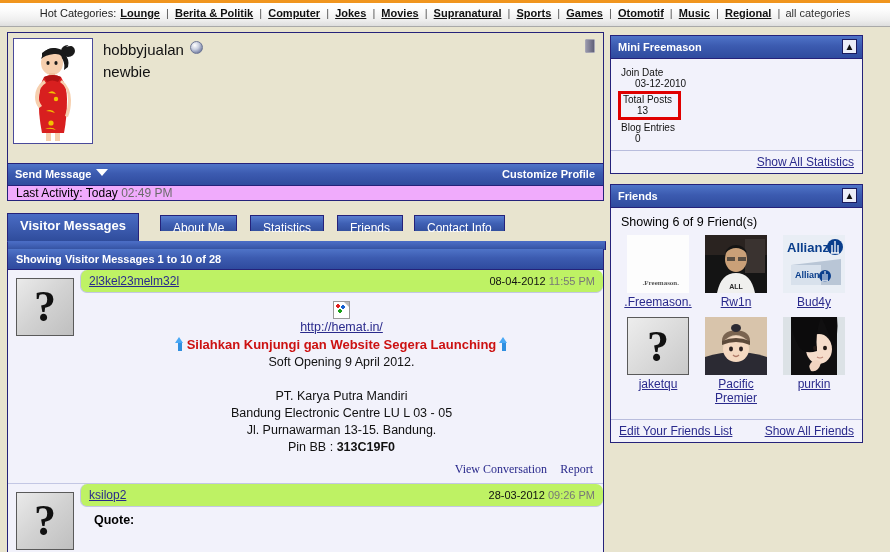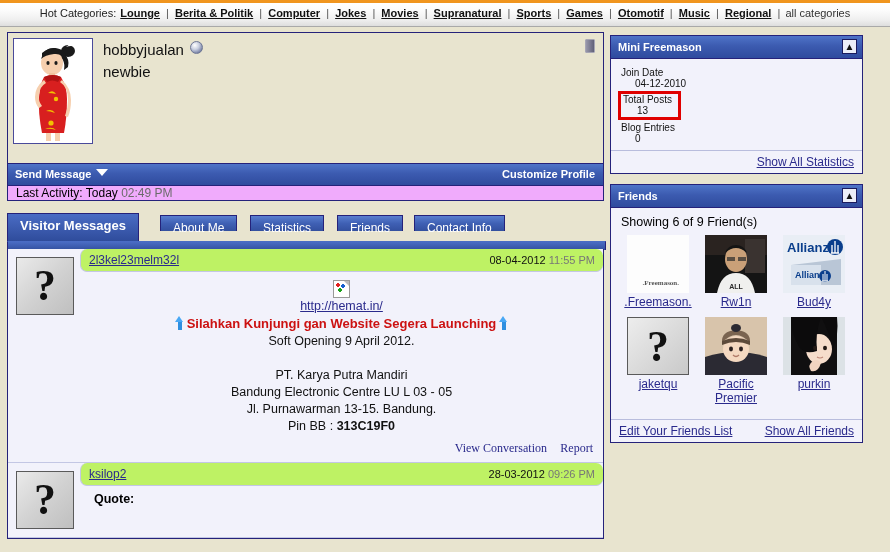--- a/index.html
+++ b/index.html
@@ -155,20 +155,21 @@
 
     <div id="tabsrow">
       <div class="tab active" style="left:0;">Visitor Messages</div>
       <div class="tab" style="left:153px;">About Me</div>
       <div class="tab" style="left:243px;">Statistics</div>
       <div class="tab" style="left:330px;">Friends</div>
       <div class="tab" style="left:407px;">Contact Info</div>
       <div id="tabstrip"></div>
 
       <div id="vmblock">
+        <div id="vmheader">Showing Visitor Messages 1 to 10 of 28</div>
 
         <div class="msg">
           <div class="msg-av">
             <div class="qavatar">?</div>
           </div>
           <div class="msg-body">
             <div class="msg-head">
               <a href="#">2l3kel23melm32l</a>
               <span class="msg-date">
                 <span>08-04-2012</span>
@@ -215,21 +216,21 @@
   <div id="rightcol">
 
     <div class="rpanel">
       <div class="rhead">
         <span>Mini Freemason</span>
         <span class="collapse-btn">▲</span>
       </div>
       <div class="rbody">
         <div>
           <div class="stat-lbl">Join Date</div>
-          <div class="stat-val">04-12-2010</div>
+          <div class="stat-val">03-12-2010</div>
         </div>
         <div id="totalposts-highlight">
           <div class="stat-lbl">Total Posts</div>
           <div class="stat-val">13</div>
         </div>
         <div>
           <div class="stat-lbl">Blog Entries</div>
           <div class="stat-val">0</div>
         </div>
       </div>

